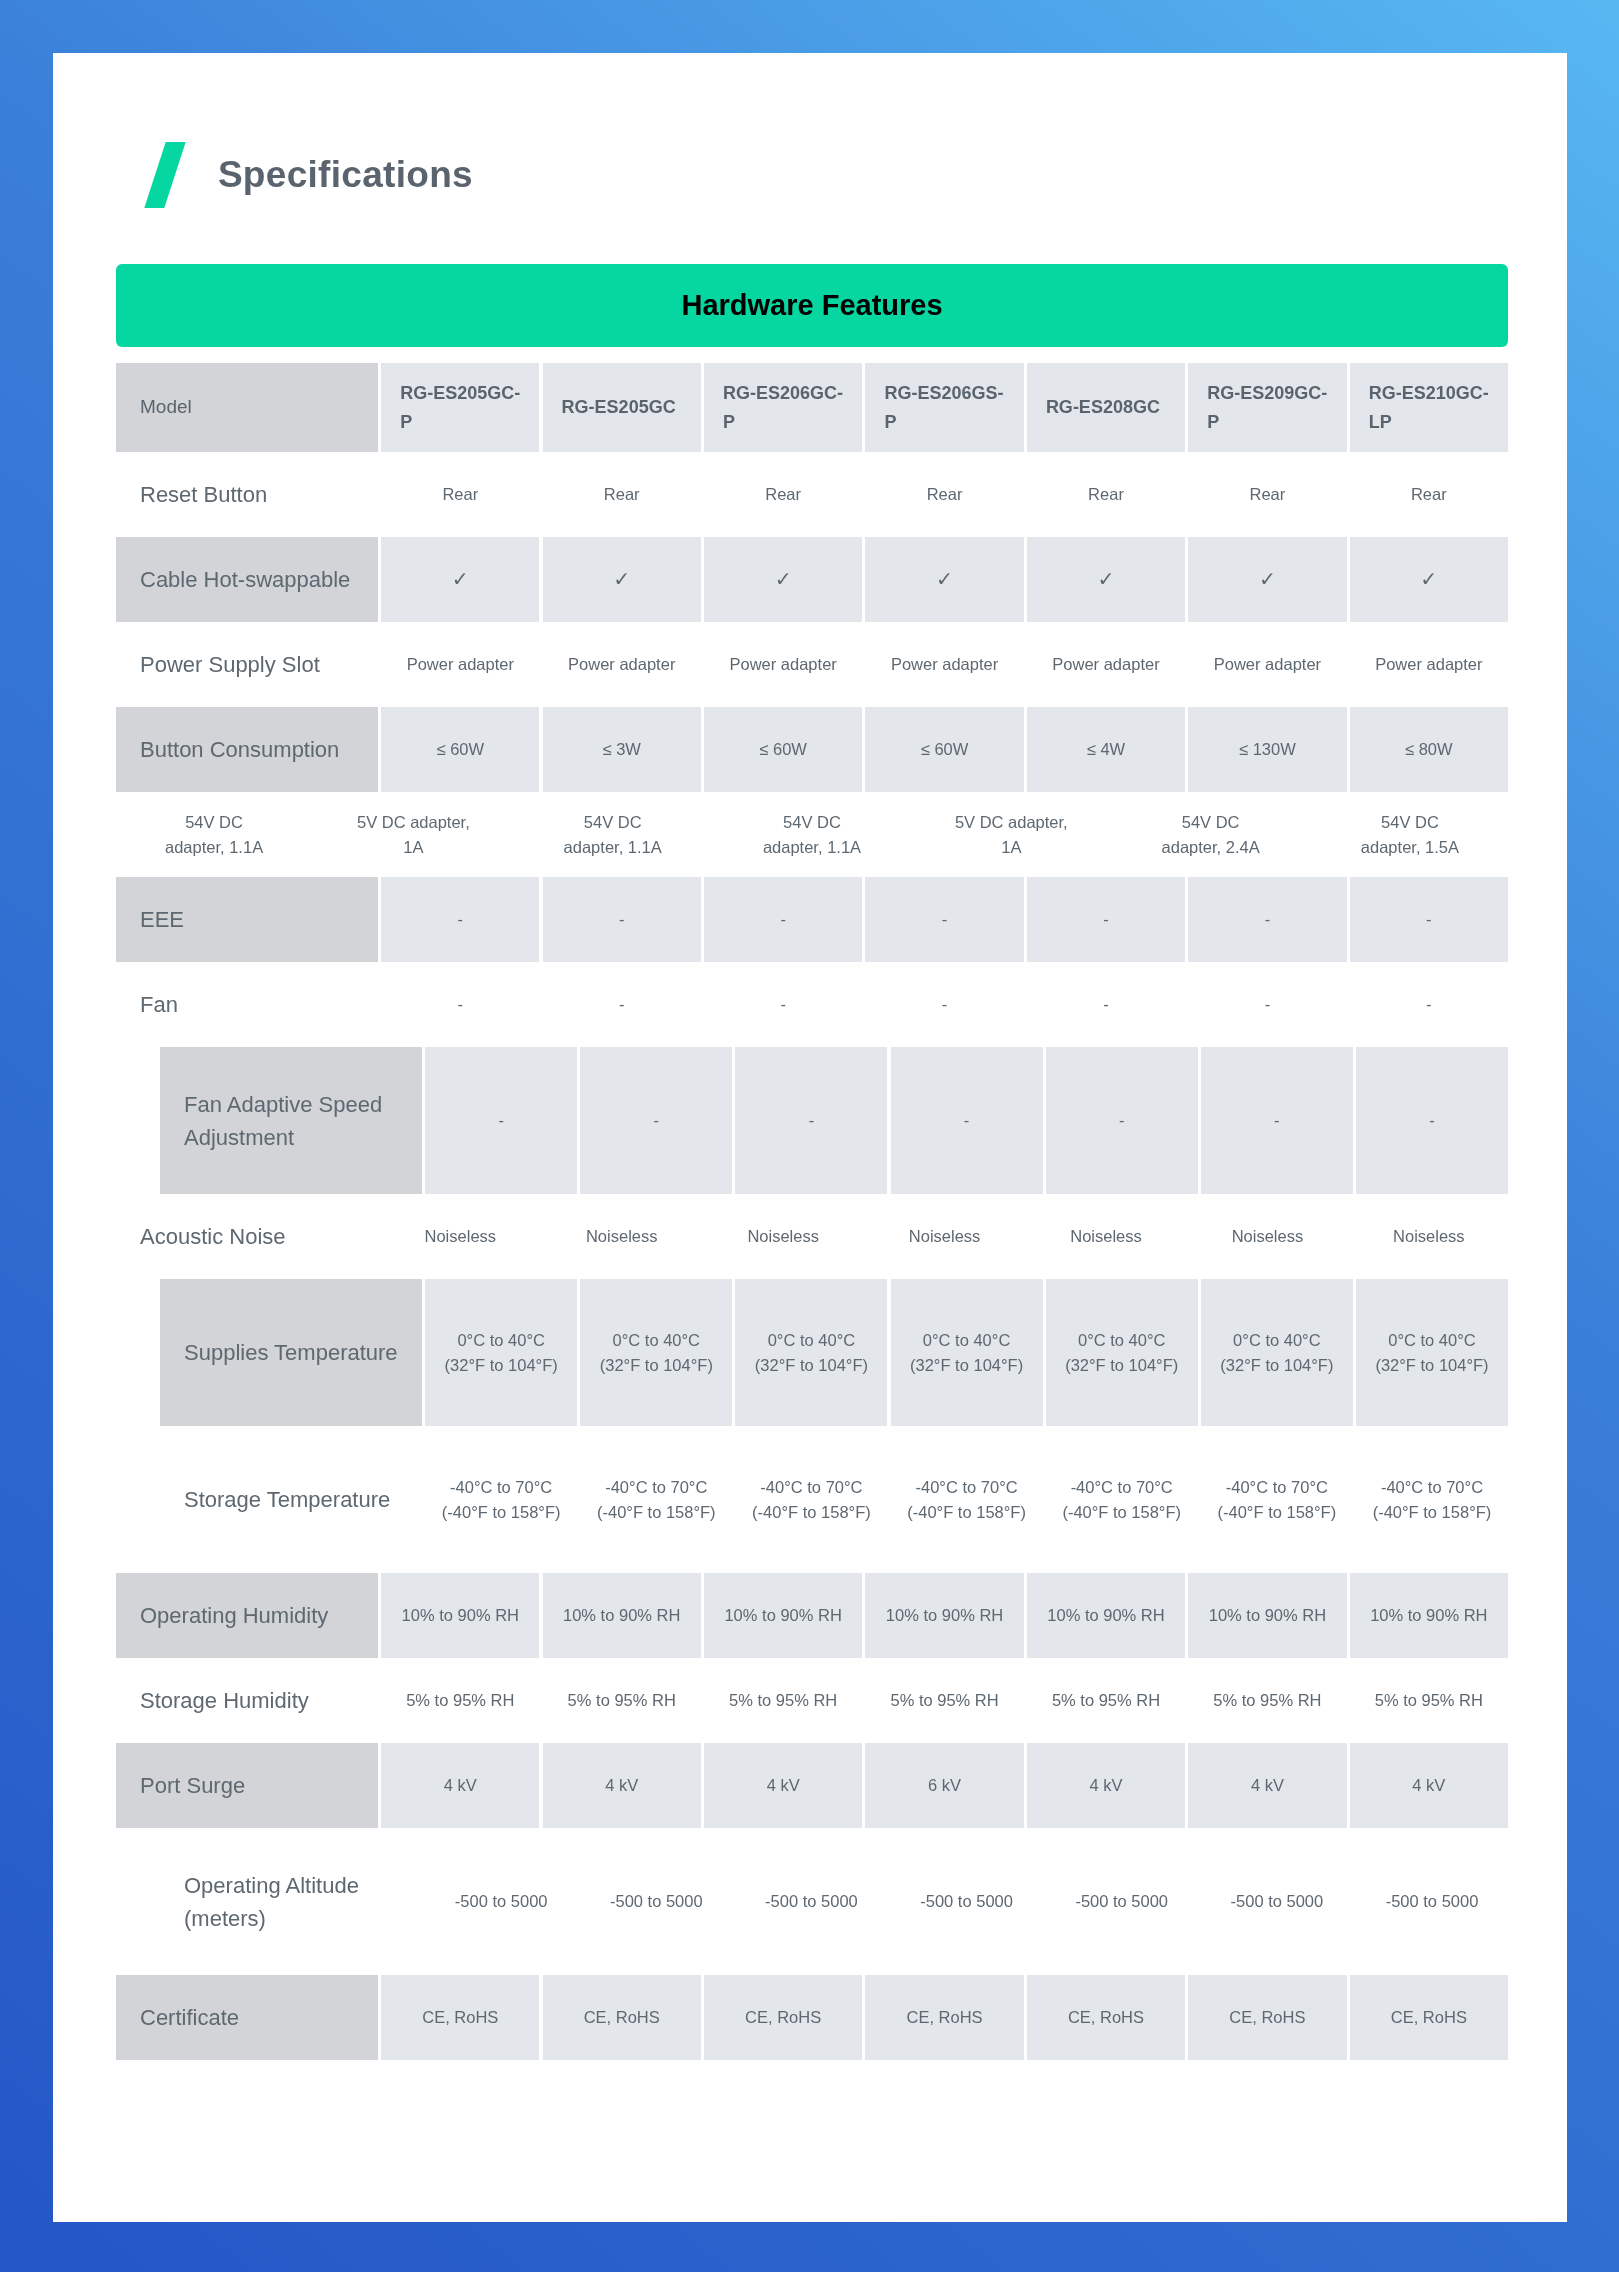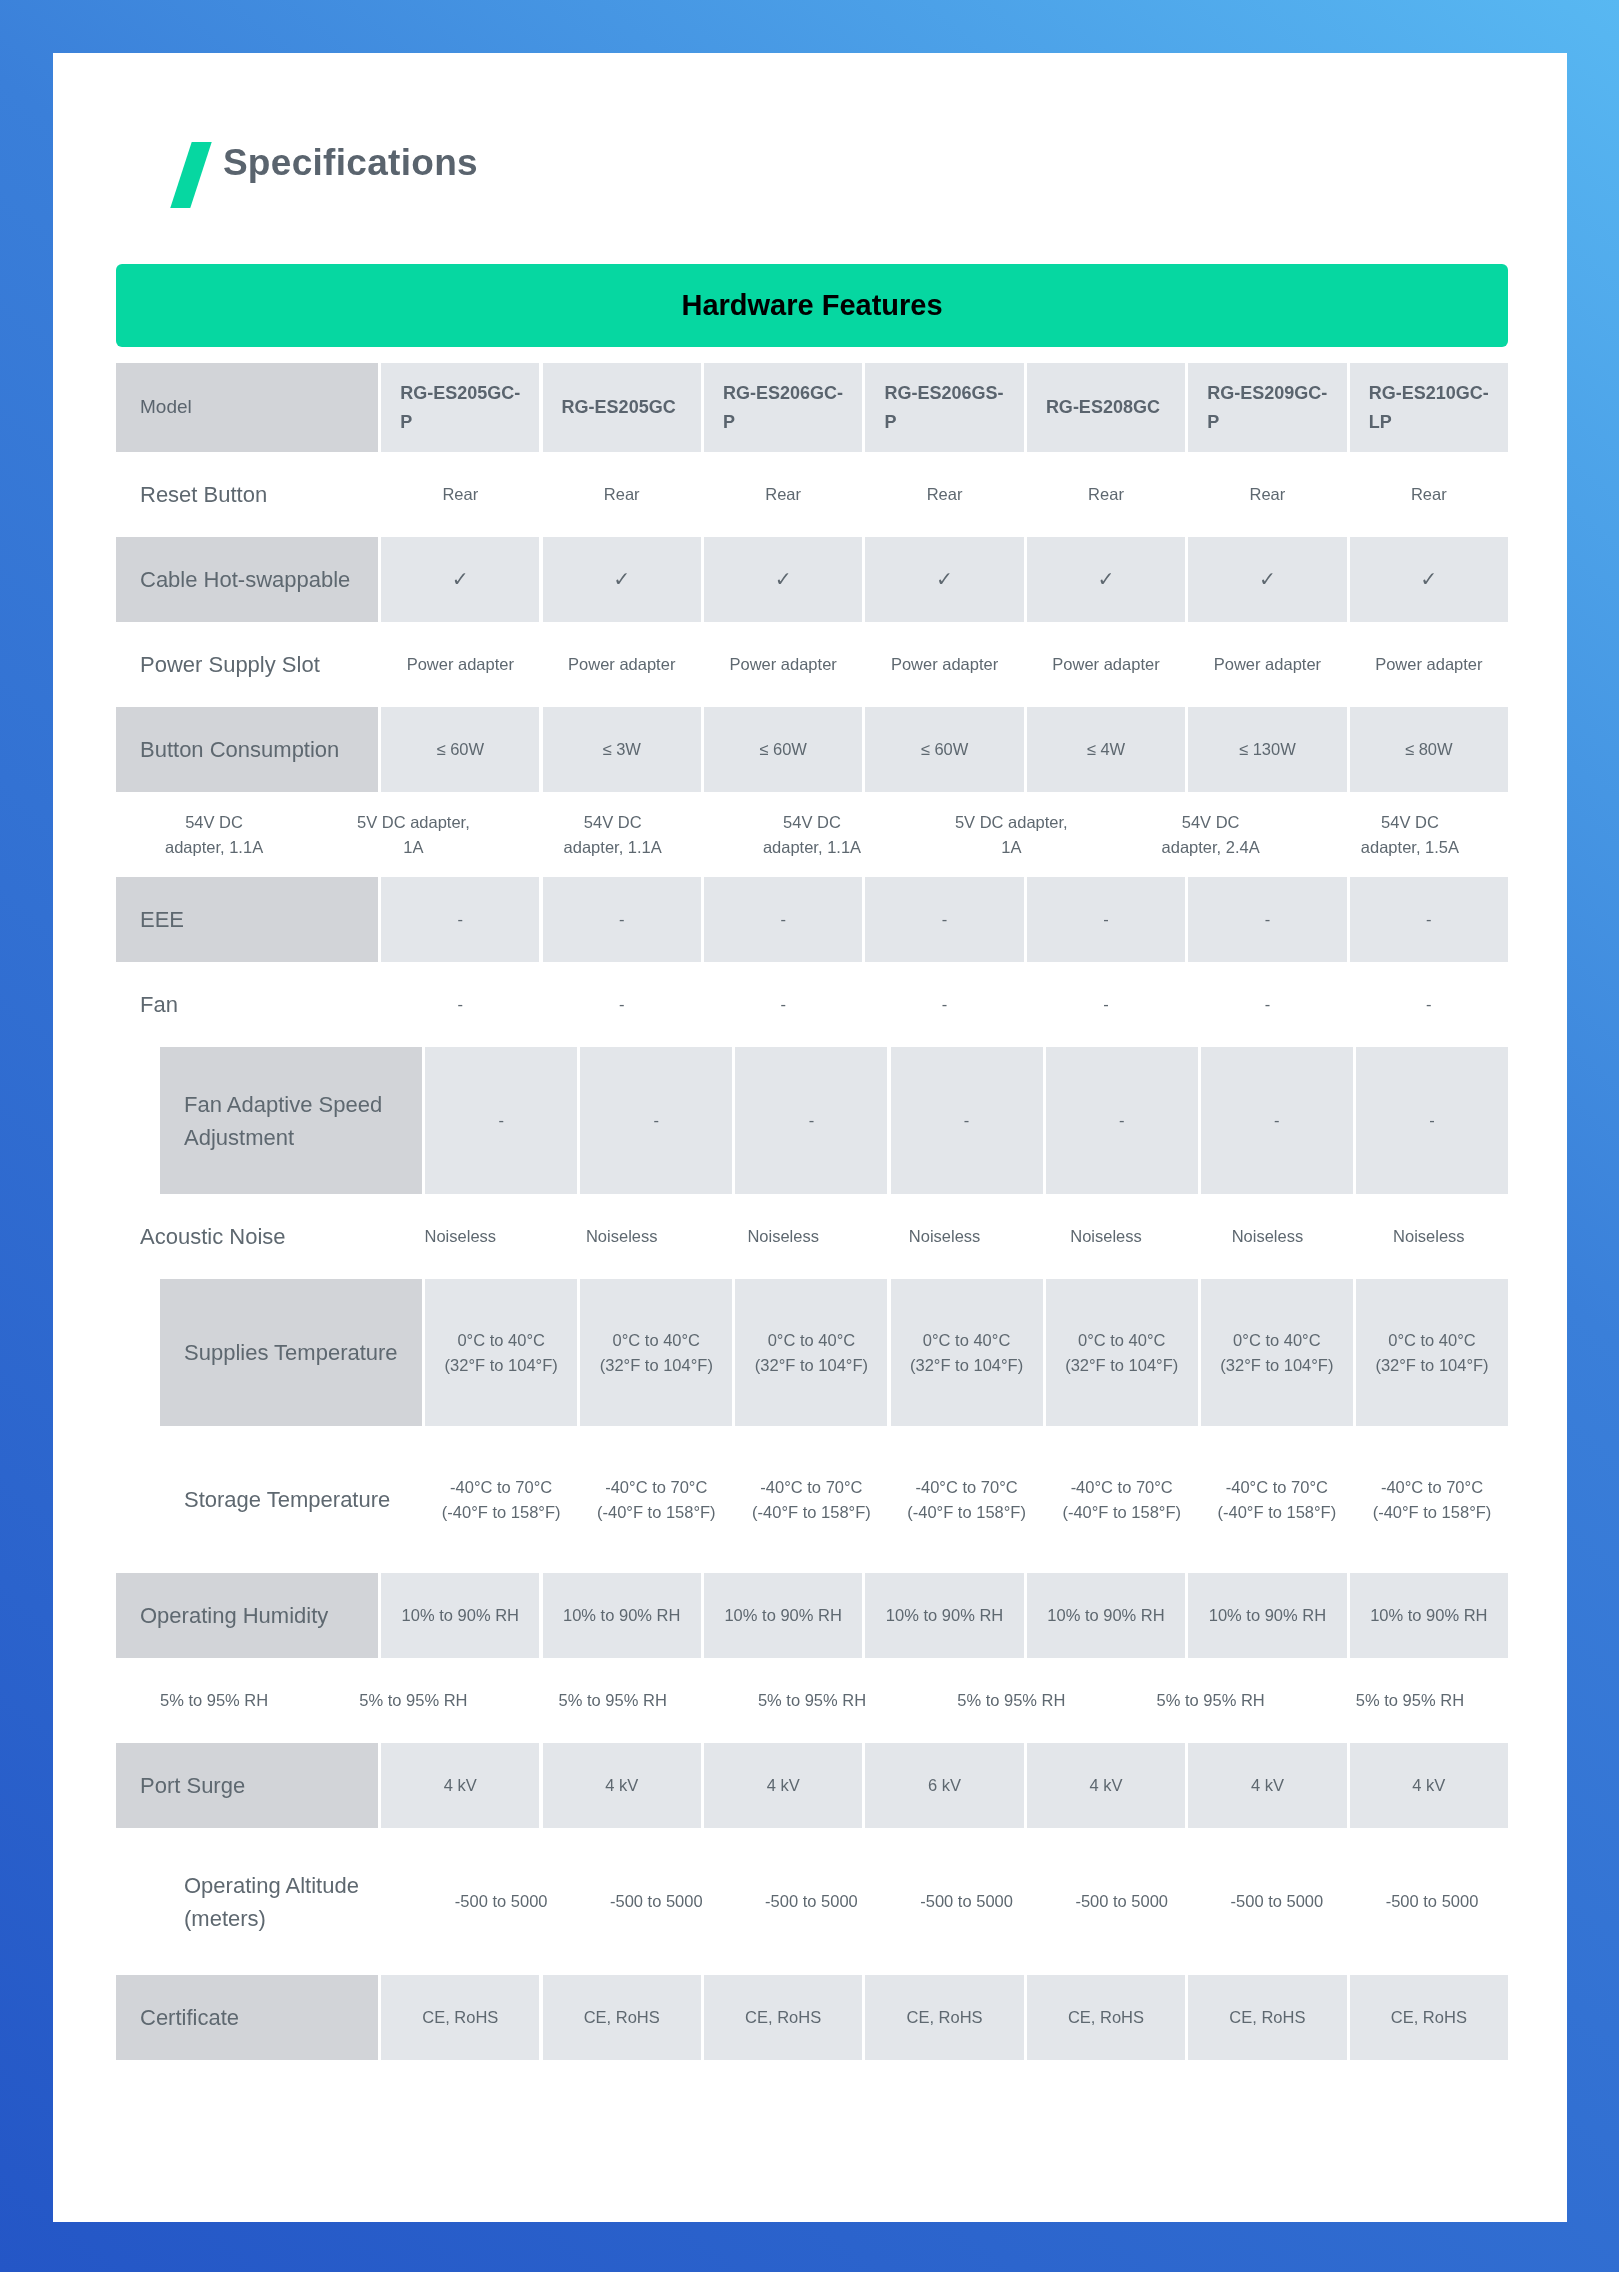--- a/index.html
+++ b/index.html
@@ -21,23 +21,25 @@
   .card {
     position: absolute;
     left: 53px;
     top: 53px;
     right: 53px;
     bottom: 51px;
     background: #ffffff;
   }
   .title-row {
     position: absolute;
-    left: 128px;
+    left: 102px;
     top: 89px;
     display: flex;
+    align-items: center;
+    gap: 21px;
   }
   .slash {
     display: inline-block;
     width: 20.3px;
     height: 66px;
     background: #06D7A1;
     transform: skewX(-18deg);
     margin-right: 21.6px;
   }
   .title {
@@ -278,20 +280,21 @@
             <div class="cell label-cell">Operating Humidity</div>
             <div class="cell data-cell">10% to 90% RH</div>
             <div class="cell data-cell">10% to 90% RH</div>
             <div class="cell data-cell">10% to 90% RH</div>
             <div class="cell data-cell">10% to 90% RH</div>
             <div class="cell data-cell">10% to 90% RH</div>
             <div class="cell data-cell">10% to 90% RH</div>
             <div class="cell data-cell">10% to 90% RH</div>
           </div>
           <div class="row">
+            <div class="cell label-cell">Storage Humidity</div>
             <div class="cell data-cell">5% to 95% RH</div>
             <div class="cell data-cell">5% to 95% RH</div>
             <div class="cell data-cell">5% to 95% RH</div>
             <div class="cell data-cell">5% to 95% RH</div>
             <div class="cell data-cell">5% to 95% RH</div>
             <div class="cell data-cell">5% to 95% RH</div>
             <div class="cell data-cell">5% to 95% RH</div>
           </div>
           <div class="row shaded">
             <div class="cell label-cell">Port Surge</div>

